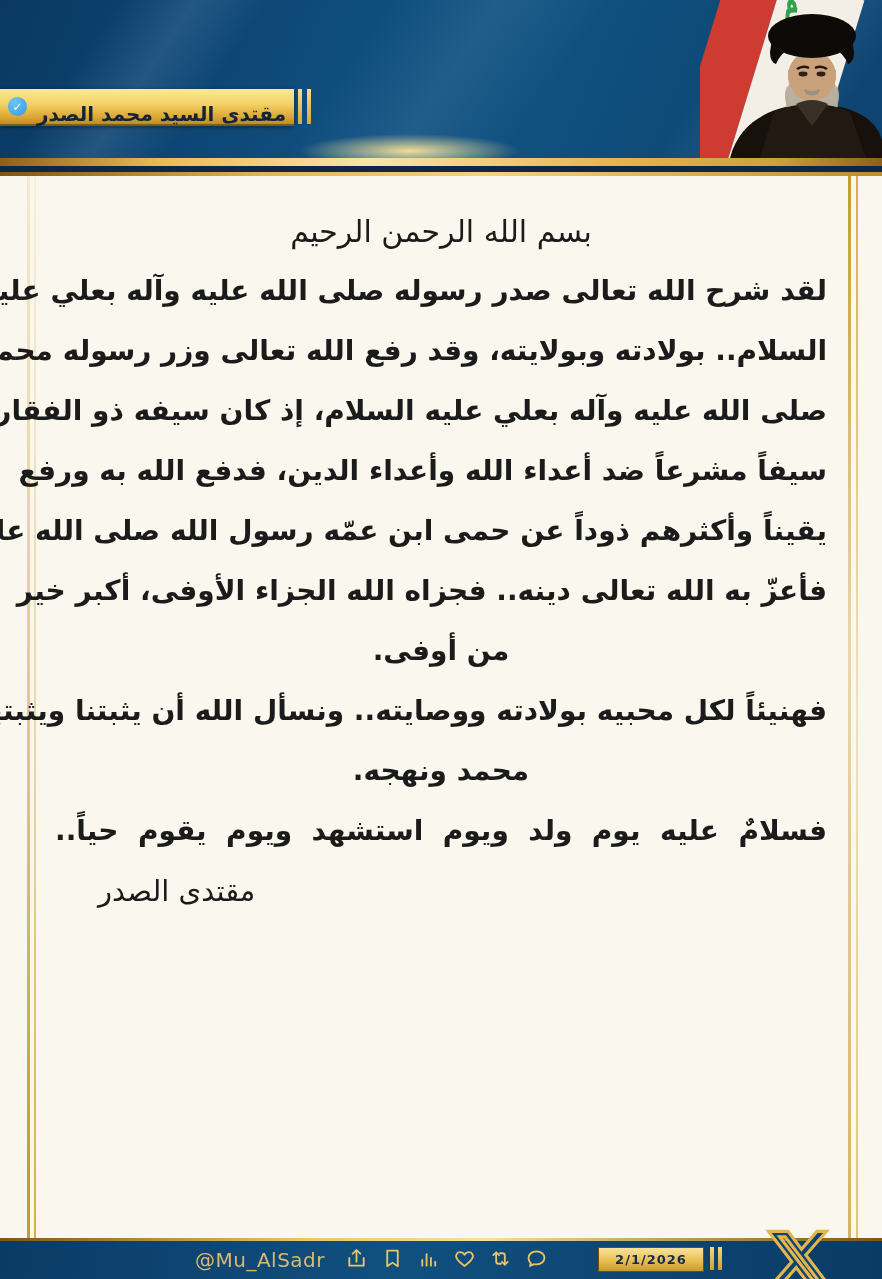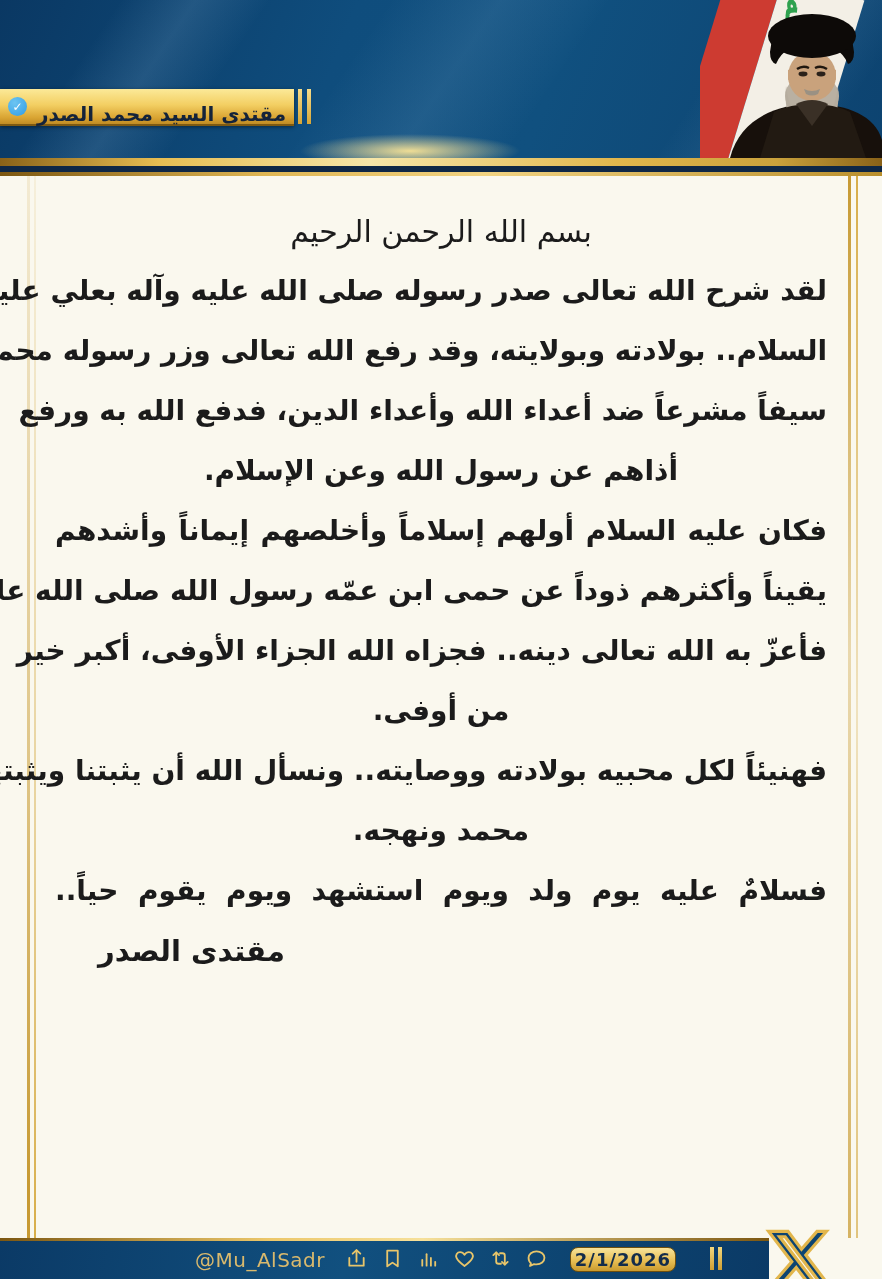--- a/index.html
+++ b/index.html
@@ -47,39 +47,39 @@
 
   
   .content{position:absolute;top:176px;left:38px;right:38px;bottom:41px;direction:rtl;color:#1b1b1b;}
   .title{margin-top:27px;height:58px;line-height:58px;text-align:center;
          font-size:30px;font-weight:normal;}
   .lines{padding:0 17px;}
   .bodyline{height:60px;line-height:60px;font-size:28px;font-weight:bold;
             white-space:nowrap;overflow:visible;}
   .bodyline.justify{text-align:justify;text-align-last:justify;}
   .bodyline.center{text-align:center;text-align-last:center;}
-  .signature{height:60px;line-height:60px;font-size:29px;font-weight:bold;
+  .signature{height:60px;line-height:60px;font-size:29px;font-weight:normal;
              text-align:left;padding-left:60px;}
 
   
-  .footer{position:absolute;bottom:0;left:0;width:769px;height:41px;
+  .footer{position:absolute;bottom:0;left:0;width:882px;height:41px;
           background:linear-gradient(100deg,#0b3a66 0%,#11507f 45%,#0d4471 75%,#0b3a66 100%);}
   .footer::before{content:"";position:absolute;top:0;left:0;right:0;height:3px;
           background:linear-gradient(90deg,#7c5711,#e7c express 40%,#f1d382 55%,#7c5711);
           background:linear-gradient(90deg,#7c5711,#e7c express,#f1d382,#7c5711);
           background:linear-gradient(90deg,#7c5711,#ecc76a 35%,#f6e09a 55%,#7c5711 100%);}
   .handle{position:absolute;left:195px;top:0;height:41px;line-height:44px;
           color:#d9b96d;font-size:20px;letter-spacing:.5px;}
   .f-icons{position:absolute;left:345px;top:0;height:41px;display:flex;align-items:center;gap:13px;}
   .f-icons .ficon{width:23px;height:23px;display:block;cursor:pointer;}
   .f-icons svg{width:23px;height:23px;display:block;}
-  .datechip{position:absolute;left:570px;top:9px;width:104px;height:23px;
+  .datechip{position:absolute;left:598px;top:9px;width:104px;height:23px;
             background:linear-gradient(180deg,#f8e49a 0%,#e9bf54 55%,#c99a2e 100%);
-            border:1px solid #6e4f0e;border-radius:8px;display:flex;align-items:center;justify-content:center;
-            color:#132c4a;font-weight:bold;font-size:18px;letter-spacing:1px;}
+            border:1px solid #6e4f0e;border-radius:0;display:flex;align-items:center;justify-content:center;
+            color:#132c4a;font-weight:bold;font-size:13px;letter-spacing:1px;}
   .date-bars{position:absolute;left:710px;top:9px;height:23px;display:flex;gap:4px;}
   .date-bars i{display:block;width:4px;height:23px;background:linear-gradient(180deg,#f4d87e,#cf9f32);}
   .xlogo{position:absolute;left:752px;top:-10px;width:86px;height:60px;}
 </style>
 </head>
 <body>
 
 <div class="page">
 
   <div class="header">
@@ -137,23 +137,22 @@
   <div class="vline vl-a"></div>
   <div class="vline vl-b"></div>
   <div class="vline vr-a"></div>
   <div class="vline vr-b"></div>
 
   <div class="content">
     <div class="title">بسم الله الرحمن الرحيم</div>
     <div class="lines" id="body-lines">
         <div class="bodyline justify">لقد شرح الله تعالى صدر رسوله صلى الله عليه وآله بعلي عليه</div>
         <div class="bodyline justify">السلام.. بولادته وبولايته، وقد رفع الله تعالى وزر رسوله محمد</div>
+        <div class="bodyline justify">صلى الله عليه وآله بعلي عليه السلام، إذ كان سيفه ذو الفقار</div>
         <div class="bodyline justify">سيفاً مشرعاً ضد أعداء الله وأعداء الدين، فدفع الله به ورفع</div>
-        <div class="bodyline center">أذاهم عن رسول الله وعن الإسلام.</div>
-        <div class="bodyline justify">فكان عليه السلام أولهم إسلاماً وأخلصهم إيماناً وأشدهم</div>
         <div class="bodyline justify">يقيناً وأكثرهم ذوداً عن حمى ابن عمّه رسول الله صلى الله عليه</div>
         <div class="bodyline justify">فأعزّ به الله تعالى دينه.. فجزاه الله الجزاء الأوفى، أكبر خير</div>
         <div class="bodyline center">من أوفى.</div>
         <div class="bodyline justify">فهنيئاً لكل محبيه بولادته ووصايته.. ونسأل الله أن يثبتنا ويثبتهم</div>
         <div class="bodyline center">محمد ونهجه.</div>
         <div class="bodyline justify">فسلامٌ عليه يوم ولد ويوم استشهد ويوم يقوم حياً..</div>
       </div>
     <div class="signature">مقتدى الصدر</div>
   </div>
 

